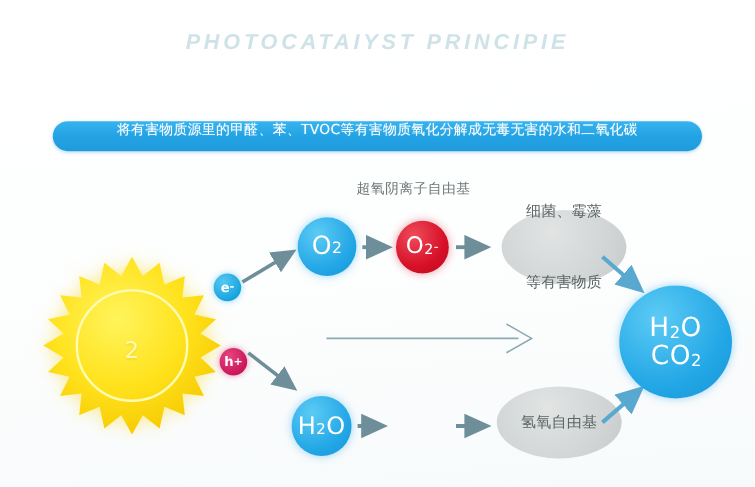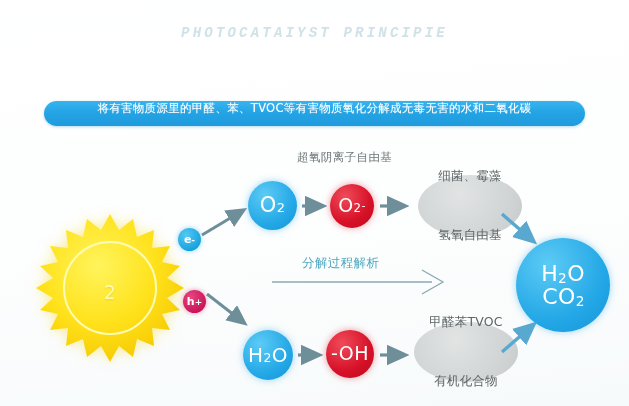--- a/index.html
+++ b/index.html
@@ -29,26 +29,26 @@
     font-size: 35px;
     letter-spacing: 3px;
     color: #4aa9c4;
     font-weight: 500;
     line-height: 1.12;
     text-shadow: 0 1px 2px rgba(140,190,205,0.35);
     font-family: "DejaVu Sans", "Liberation Sans", sans-serif;
   }
   #sub-title {
     margin-top: 1px;
-    font-size: 14px;
+    font-size: 18px;
     letter-spacing: 3.2px;
     color: #cfe2e8;
     font-style: italic;
     font-weight: 700;
-    font-family: Liberation Mono, monospace;
+    font-family: Liberation Sans, sans-serif;
   }
 
   
   #banner {
     position: absolute;
     left: 44px;
     top: 101px;
     width: 541px;
     height: 25px;
     border-radius: 13px;
@@ -330,62 +330,57 @@
     <defs>
       <marker id="ah4" markerWidth="7" markerHeight="7" refX="5" refY="3.2" orient="auto">
         <path d="M0,0 L7,3.2 L0,6.4 z" fill="#6e8f9a"></path>
       </marker>
     </defs>
     <line x1="1" y1="8" x2="24" y2="8" stroke="#6e8f9a" stroke-width="3.2" marker-end="url(#ah4)"></line>
   </svg>
 
   <div class="pill" id="pill-top">
     <div>细菌、霉藻</div>
-    <div>氢氧自由基</div>
-  </div>
-
-  <div class="caption" id="caption-process">分解过程解析</div>
+    <div>等有害物质</div>
+  </div>
+
   <svg class="arrow-svg" style="left:272px; top:268px;" width="180" height="22">
     <line x1="0" y1="14" x2="160" y2="14" stroke="#8aa9b0" stroke-width="1.3"></line>
     <path d="M150,2 L171,14 L150,26" fill="none" stroke="#8aa9b0" stroke-width="1.3"></path>
   </svg>
 
   <div class="mol mol-blue" id="mol-h2o">
     <span>H</span>
       <sub>2</sub>
       <span>O</span>
   </div>
 
   <svg class="arrow-svg" style="left:297px; top:347px;" width="28" height="16">
     <defs>
       <marker id="ah5" markerWidth="7" markerHeight="7" refX="5" refY="3.2" orient="auto">
         <path d="M0,0 L7,3.2 L0,6.4 z" fill="#6e8f9a"></path>
       </marker>
     </defs>
     <line x1="1" y1="8" x2="20" y2="8" stroke="#6e8f9a" stroke-width="3.2" marker-end="url(#ah5)"></line>
   </svg>
 
-  <div class="mol mol-red" id="mol-oh">
-    <span>-OH</span>
-  </div>
 
   <svg class="arrow-svg" style="left:379px; top:347px;" width="32" height="16">
     <defs>
       <marker id="ah6" markerWidth="7" markerHeight="7" refX="5" refY="3.2" orient="auto">
         <path d="M0,0 L7,3.2 L0,6.4 z" fill="#6e8f9a"></path>
       </marker>
     </defs>
     <line x1="1" y1="8" x2="24" y2="8" stroke="#6e8f9a" stroke-width="3.2" marker-end="url(#ah6)"></line>
   </svg>
 
   <div class="caption" id="caption-hydroxyl">氢氧自由基</div>
 
   <div class="pill" id="pill-bottom">
-    <div>甲醛苯TVOC</div>
-    <div>有机化合物</div>
+    <div>氢氧自由基</div>
   </div>
 
   <svg class="arrow-svg" style="left:500px; top:212px;" width="50" height="44">
     <defs>
       <marker id="ah7" markerWidth="7" markerHeight="7" refX="5" refY="3.2" orient="auto">
         <path d="M0,0 L7,3.2 L0,6.4 z" fill="#59a8cf"></path>
       </marker>
     </defs>
     <line x1="2" y1="2" x2="32" y2="28" stroke="#59a8cf" stroke-width="3.4" marker-end="url(#ah7)"></line>
   </svg>

